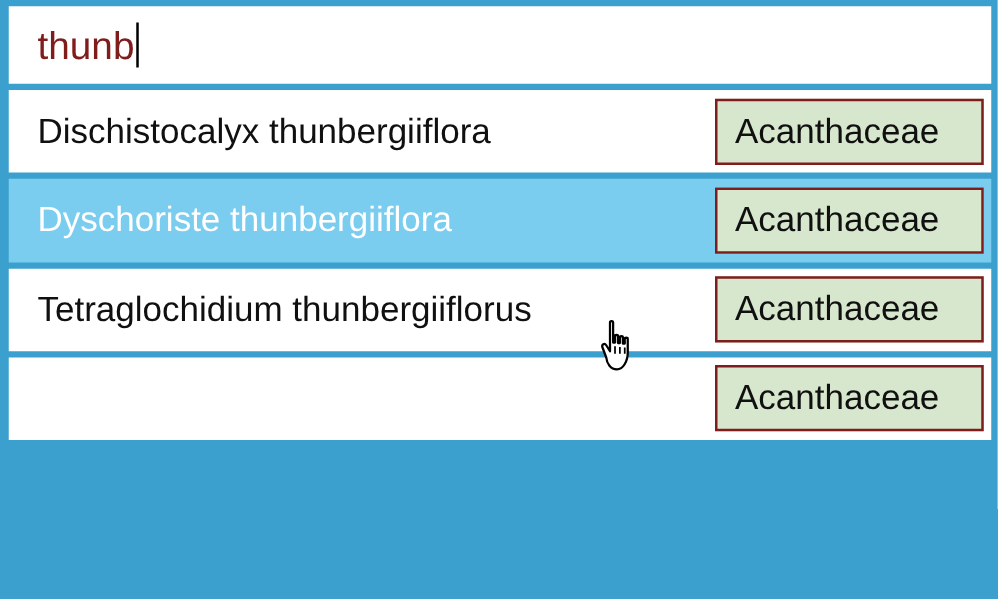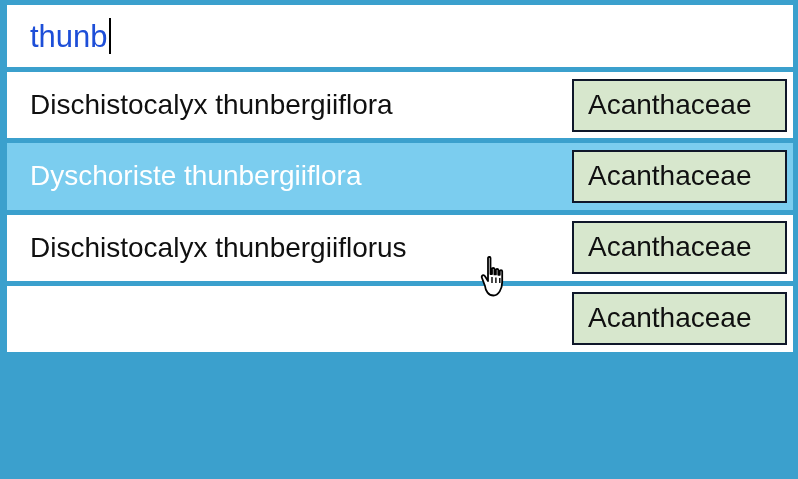--- a/index.html
+++ b/index.html
@@ -32,21 +32,21 @@
     height: 62px;
     background: #ffffff;
     display: flex;
     align-items: center;
     padding-left: 23px;
     position: relative;
   }
   .search-text {
     font-size: 31px;
     line-height: 1;
-    color: #1d4ed8;
+    color: #7f1d1d;
     letter-spacing: 0px;
     white-space: pre;
   }
   .caret {
     display: inline-block;
     width: 2px;
     height: 36px;
     background: #000000;
     margin-left: 1px;
     vertical-align: middle;
@@ -82,21 +82,21 @@
   }
   .result-row.selected .sci-name {
     color: #ffffff;
   }
   .family-badge {
     position: absolute;
     left: 565px;
     width: 215px;
     box-sizing: border-box;
     background: #d7e7cd;
-    border: 2px solid #0f172a;
+    border: 2px solid #7f1d1d;
     font-size: 28px;
     color: #101010;
     padding: 8px 0 9px 14px;
     white-space: nowrap;
     overflow: hidden;
   }
 
   
   #mouse-cursor {
     position: absolute;
@@ -123,21 +123,21 @@
       <span class="sci-name">Dischistocalyx thunbergiiflora</span>
       <span class="family-badge">Acanthaceae</span>
     </div>
 
     <div class="result-row selected">
       <span class="sci-name">Dyschoriste thunbergiiflora</span>
       <span class="family-badge">Acanthaceae</span>
     </div>
 
     <div class="result-row">
-      <span class="sci-name">Dischistocalyx thunbergiiflorus</span>
+      <span class="sci-name">Tetraglochidium thunbergiiflorus</span>
       <span class="family-badge">Acanthaceae</span>
     </div>
 
     <div class="result-row">
       <span class="family-badge">Acanthaceae</span>
     </div>
 
   </div>
 </div>
 

